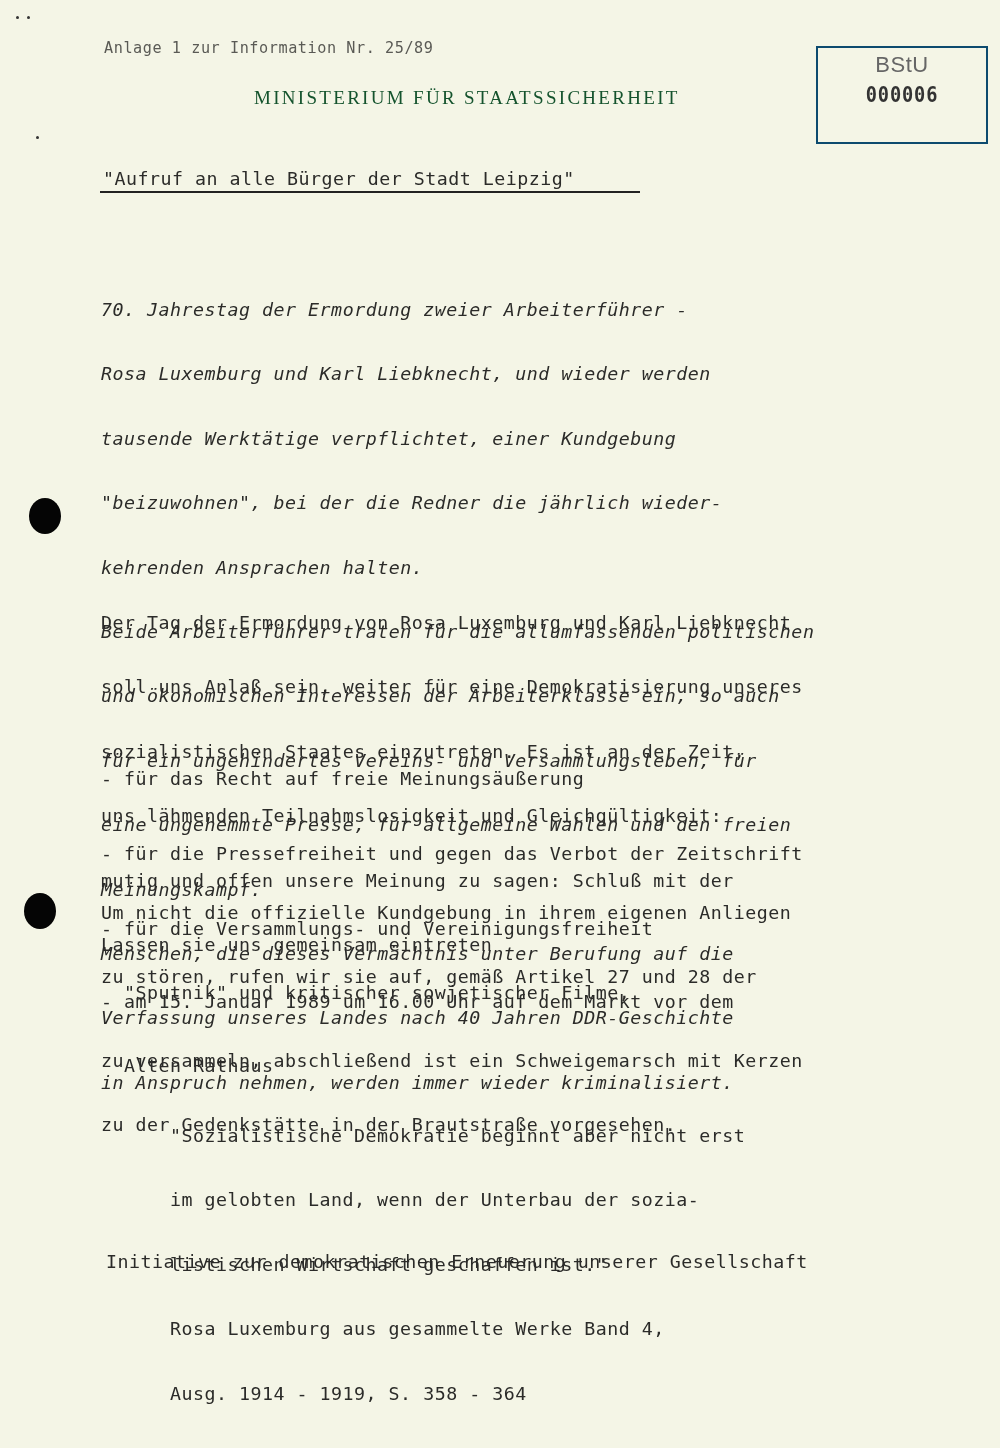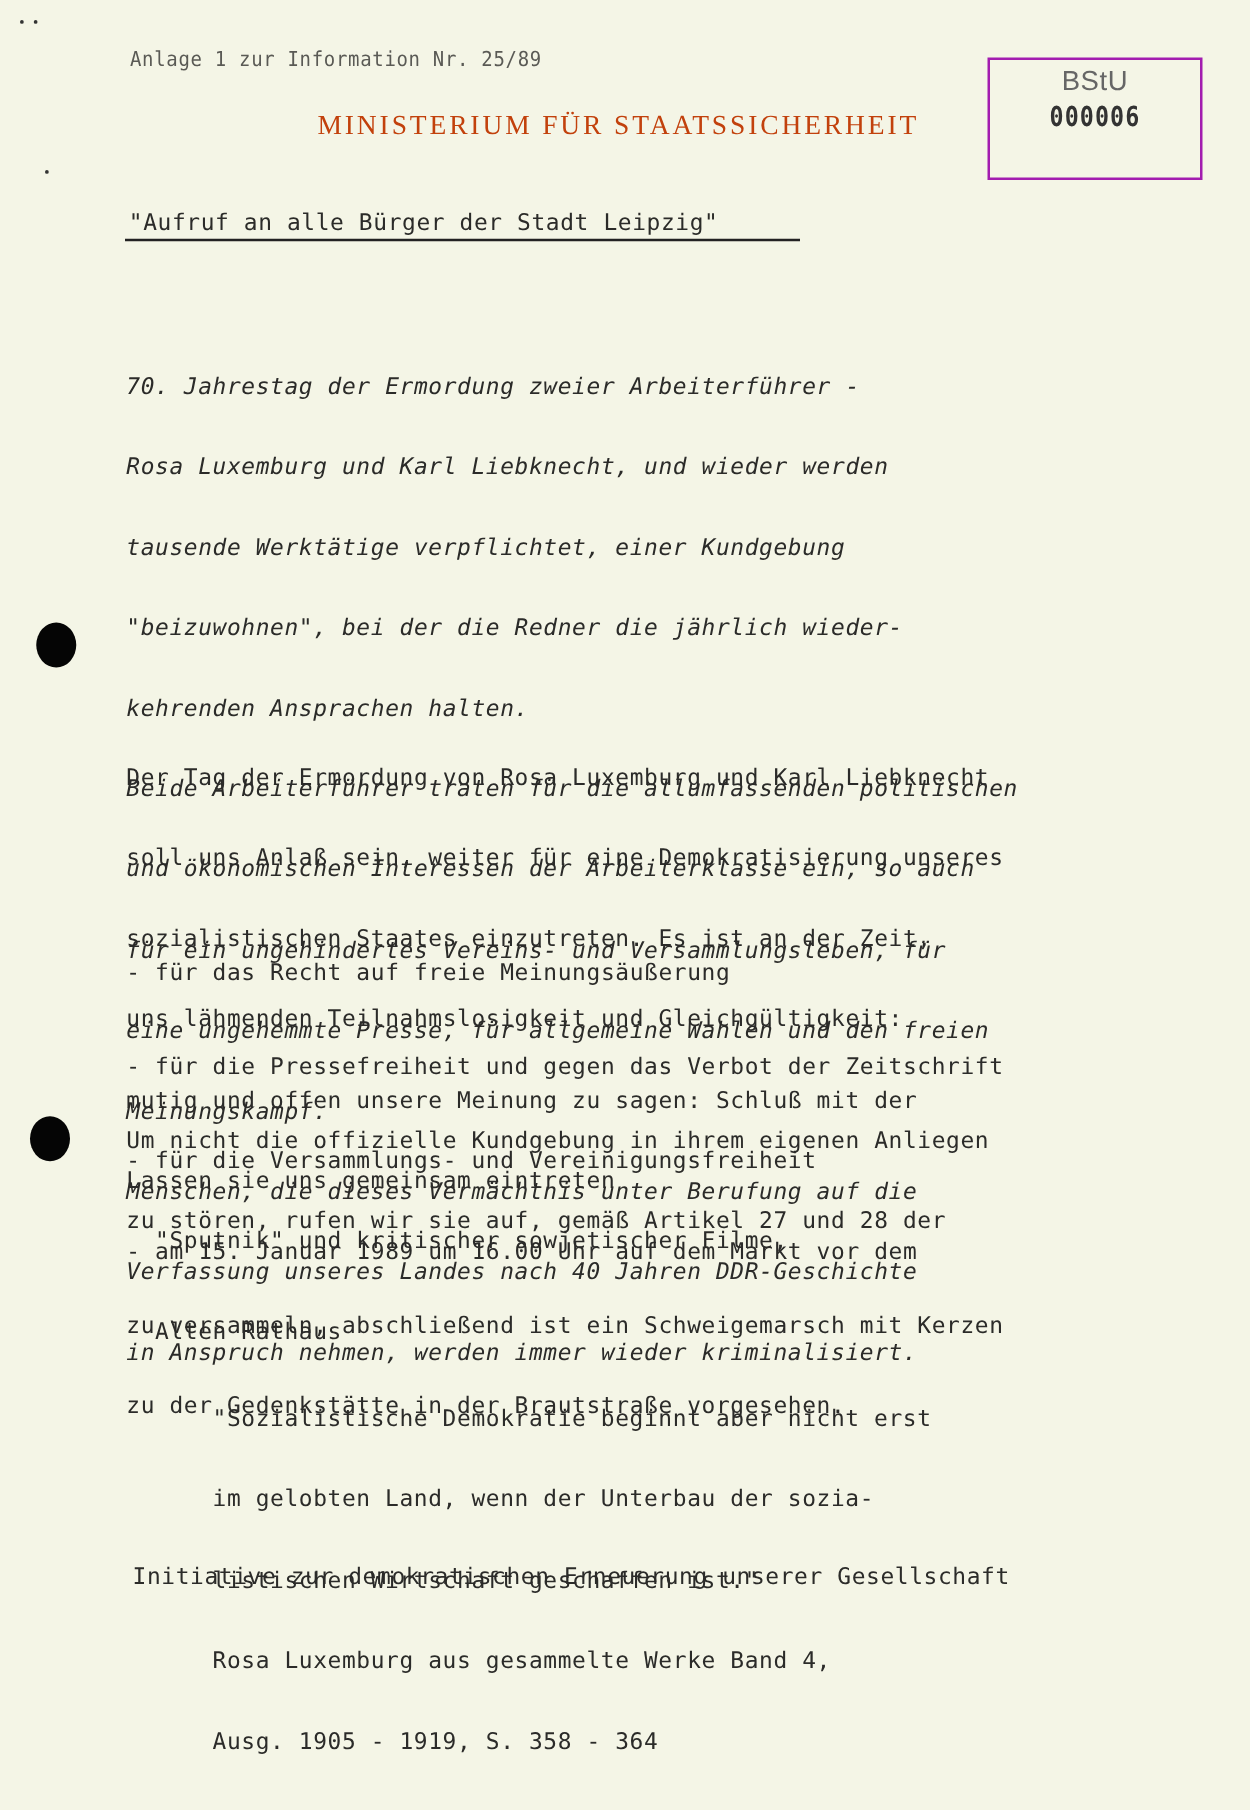--- a/index.html
+++ b/index.html
@@ -23,26 +23,26 @@
   .annex {
     left: 104px; top: 38px;
     font-family: "DejaVu Sans Mono", "Liberation Mono", monospace;
     font-size: 16.5px; color: #5a5a55; letter-spacing: 0.6px;
     transform: scaleX(0.92); transform-origin: left;
     white-space: pre;
   }
   .ministry {
     left: 254px; top: 87px;
     font-family: "Liberation Serif", "DejaVu Serif", serif;
-    font-size: 22px; letter-spacing: 2.3px; color: #c2410c;
+    font-size: 19px; letter-spacing: 2.3px; color: #14532d;
     white-space: pre;
   }
   .stamp {
-    left: 790px; top: 46px; width: 168px; height: 94px;
-    border: 2px solid #a21caf;
+    left: 816px; top: 46px; width: 168px; height: 94px;
+    border: 2px solid #0c4a6e;
     border-top-width: 2px;
   }
   .stamp-agency {
     position: absolute; left: 0; right: 0; top: 4px; text-align: center;
     font-family: "Liberation Sans", "DejaVu Sans", sans-serif;
     font-size: 22px; color: #666; letter-spacing: 0.5px;
   }
   .stamp-number {
     position: absolute; left: 0; right: 0; top: 34px; text-align: center;
     font-family: "DejaVu Sans Mono", "Liberation Mono", monospace;
@@ -129,16 +129,16 @@
 <div class="abs mono para" style="top:1008px;">
   <div class="line">zu versammeln, abschließend ist ein Schweigemarsch mit Kerzen</div>
   <div class="line">zu der Gedenkstätte in der Brautstraße vorgesehen.</div>
 </div>
 
 <div class="abs mono" style="left:170px;top:1083px;">
   <div class="line">"Sozialistische Demokratie beginnt aber nicht erst</div>
   <div class="line">im gelobten Land, wenn der Unterbau der sozia-</div>
   <div class="line">listischen Wirtschaft geschaffen ist."</div>
   <div class="line">Rosa Luxemburg aus gesammelte Werke Band 4,</div>
-  <div class="line">Ausg. 1905 - 1919, S. 358 - 364</div>
+  <div class="line">Ausg. 1914 - 1919, S. 358 - 364</div>
 </div>
 
 <div class="abs mono" style="left:106px;top:1251px;">Initiative zur demokratischen Erneuerung unserer Gesellschaft</div>
 
 </body></html>

